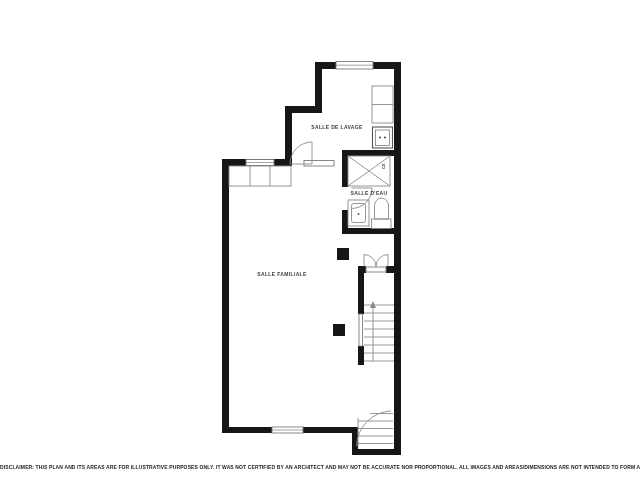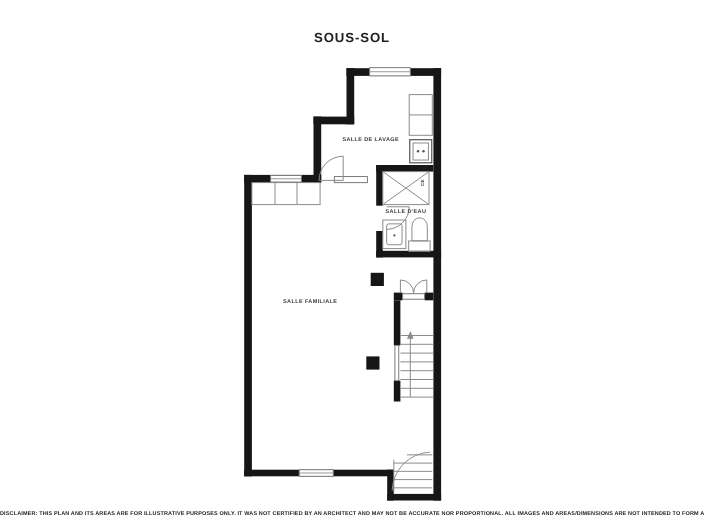--- a/index.html
+++ b/index.html
@@ -19,21 +19,20 @@
          font-size:12px;font-weight:bold;letter-spacing:.8px;color:#222;}
   .disclaimer{position:absolute;top:464px;left:0;width:640px;text-align:center;
               font-size:5px;font-weight:bold;letter-spacing:.12px;color:#222;white-space:nowrap;}
   .lbl-rot{transform:rotate(-90deg);transform-origin:center;font-size:4px;letter-spacing:.2px;}
 </style>
 </head>
 <body>
 
 <div class="canvas">
 
-  <div class="title">SOUS-SOL</div>
 
   <svg class="plan-svg" width="640" height="480" viewBox="0 0 640 480">
 
     <g>
       <rect class="wall" x="315" y="62" width="86" height="7"></rect>
       <rect class="wall" x="315" y="62" width="7" height="51"></rect>
       <rect class="wall" x="285" y="106" width="37" height="7"></rect>
       <rect class="wall" x="285" y="106" width="7" height="60"></rect>
       <rect class="wall" x="222" y="159" width="70" height="7"></rect>
       <rect class="wall" x="222" y="159" width="7" height="274"></rect>

